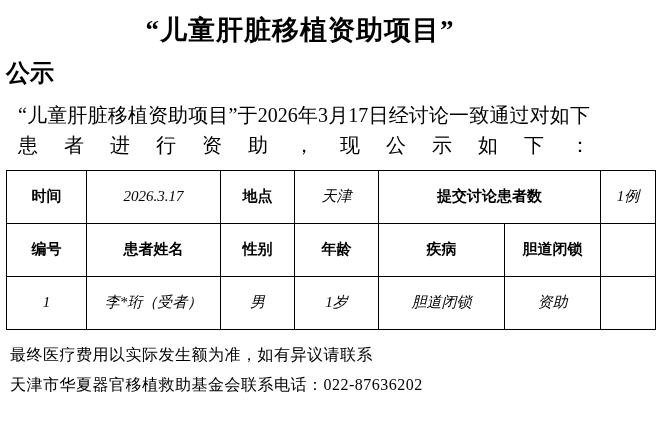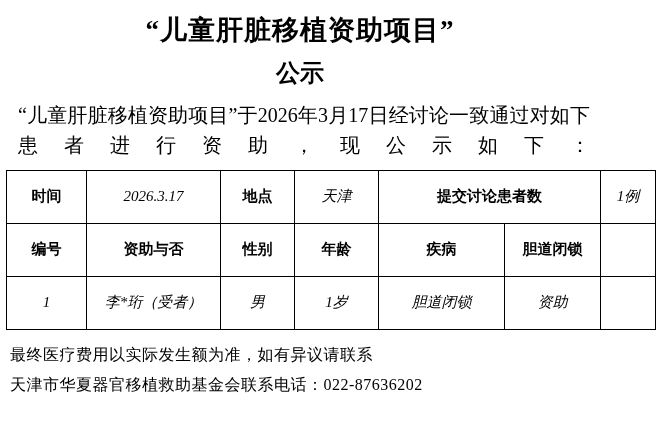--- a/index.html
+++ b/index.html
@@ -23,21 +23,20 @@
   }
   .title-main {
     text-align: center;
     font-size: 27px;
     font-weight: bold;
     letter-spacing: 1px;
     padding-top: 14px;
     line-height: 1.25;
   }
   .title-sub {
-    text-align: center;
     font-size: 24px;
     font-weight: bold;
     padding-top: 10px;
     line-height: 1.25;
   }
   .intro {
     font-size: 20px;
     line-height: 1.5;
     text-align: justify;
     text-align-last: justify;
@@ -104,21 +103,21 @@
       <tr>
         <td class="bold">时间</td>
         <td class="small">2026.3.17</td>
         <td class="bold">地点</td>
         <td class="small">天津</td>
         <td class="bold" colspan="2">提交讨论患者数</td>
         <td class="small">1例</td>
       </tr>
       <tr>
         <td class="bold">编号</td>
-        <td class="bold">资助与否</td>
+        <td class="bold">患者姓名</td>
         <td class="bold">性别</td>
         <td class="bold">年龄</td>
         <td class="bold">疾病</td>
         <td class="bold">胆道闭锁</td>
         <td class="bold"></td>
       </tr>
       <tr>
         <td class="small">1</td>
         <td class="small">李*珩（受者）</td>
         <td class="small">男</td>

